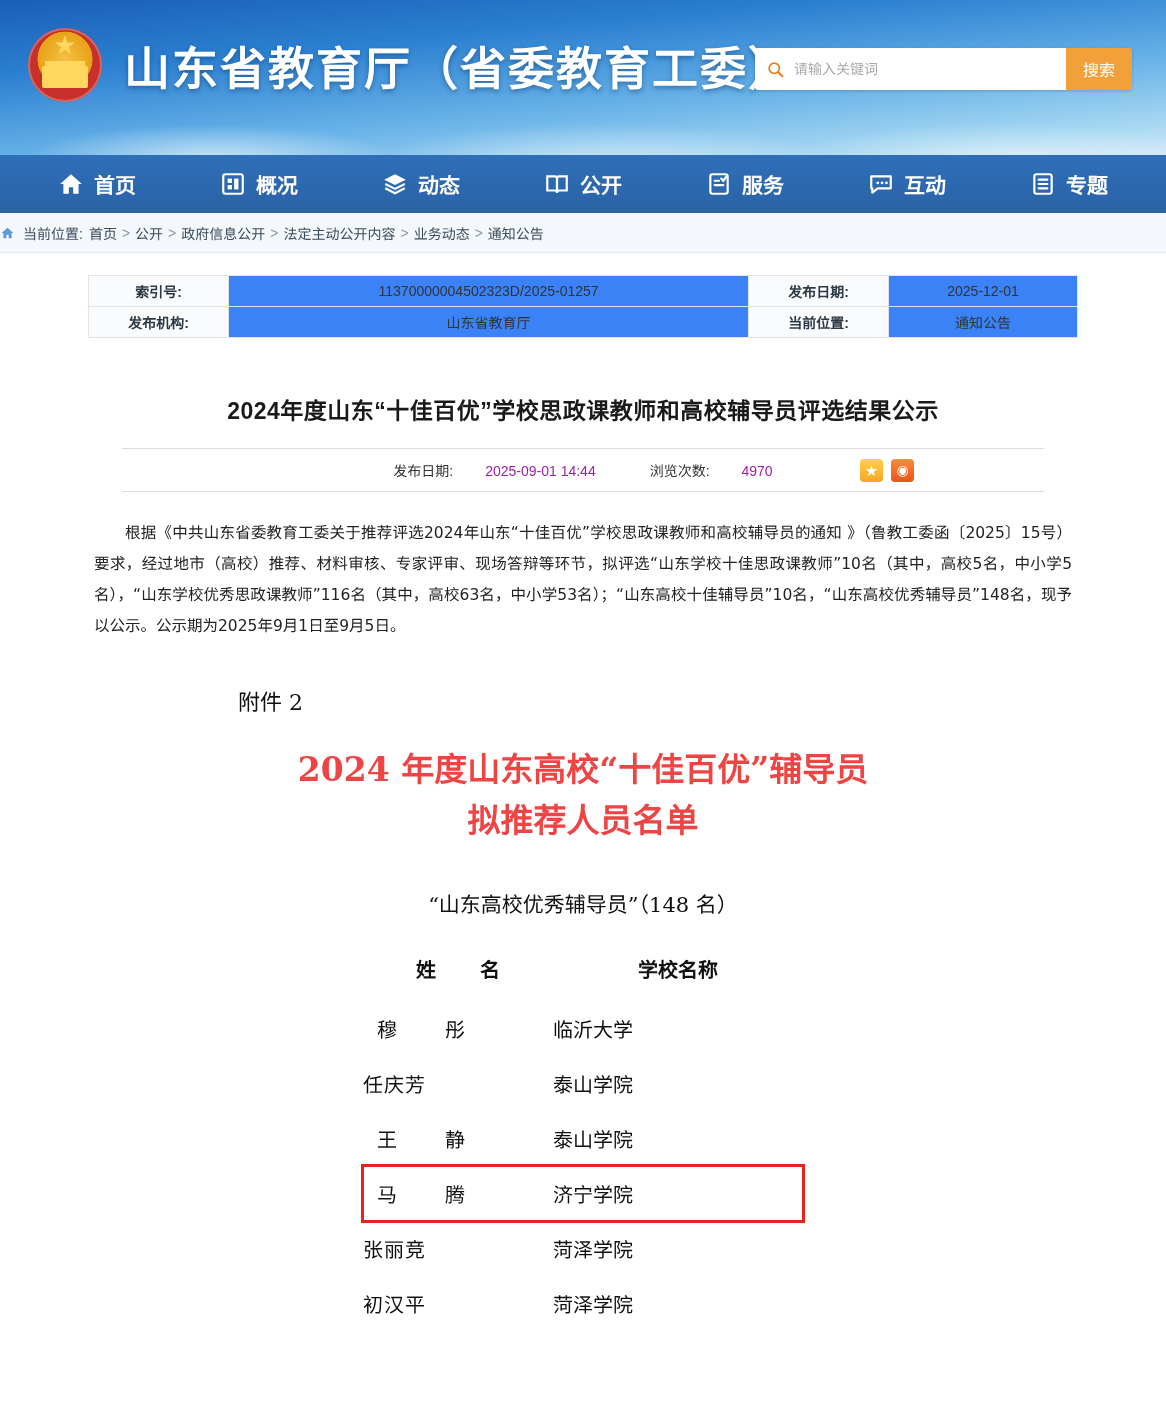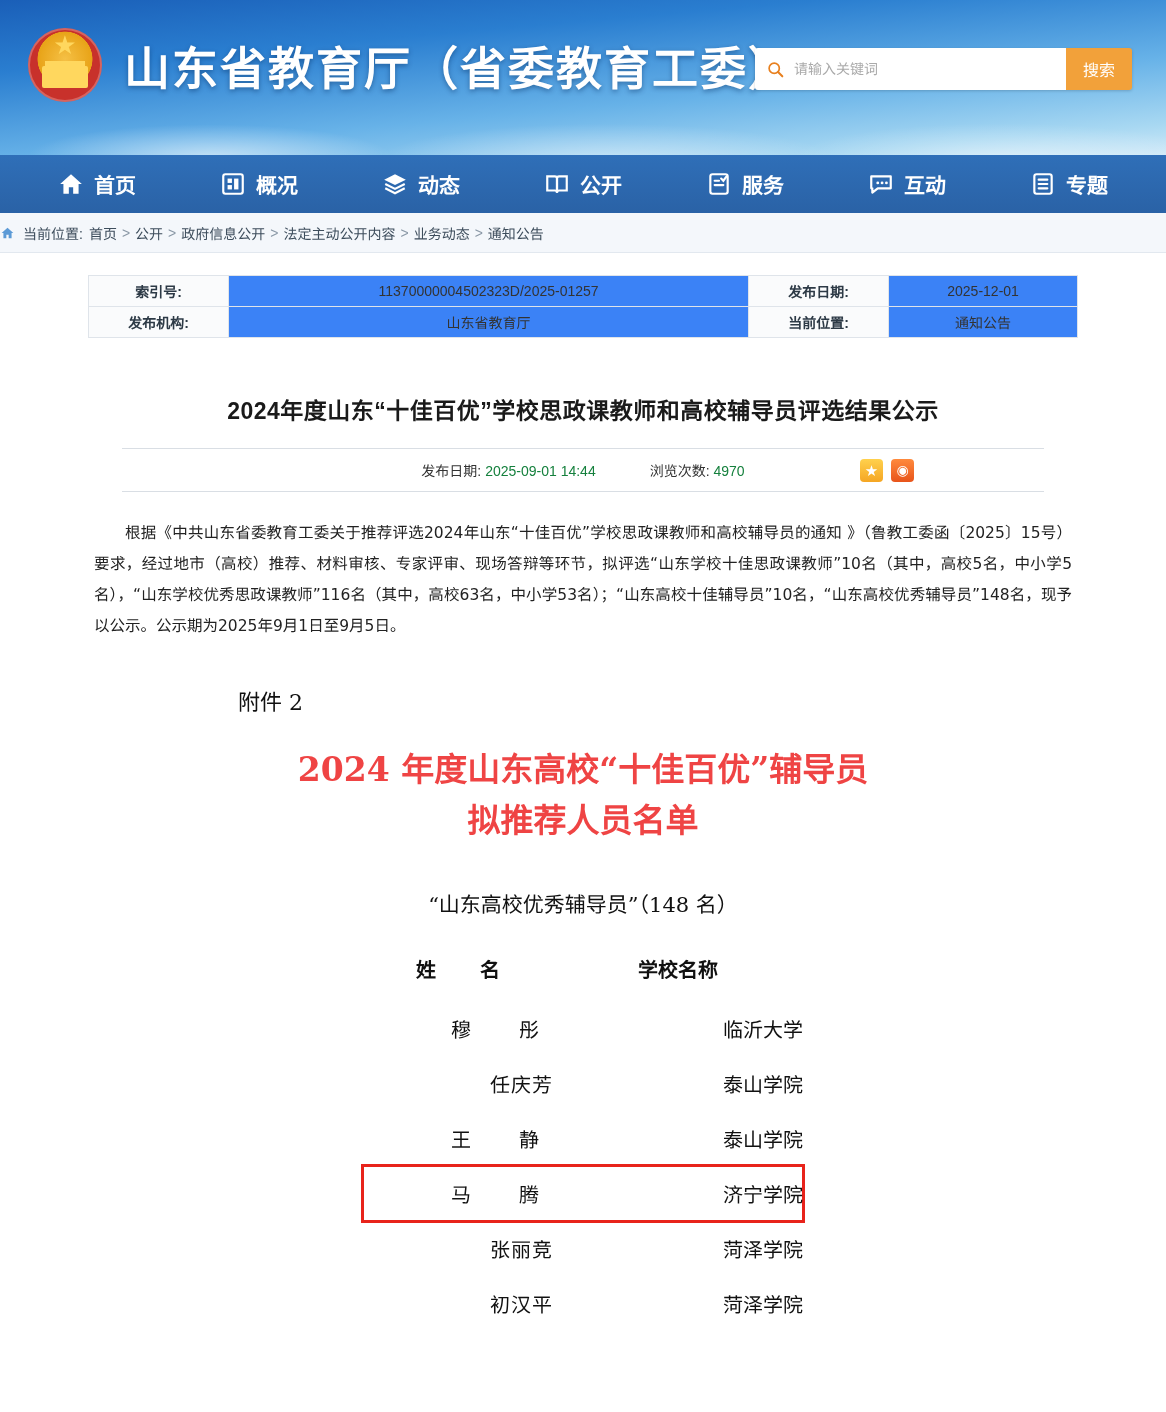--- a/index.html
+++ b/index.html
@@ -187,21 +187,21 @@
     display: flex;
     align-items: center;
     justify-content: center;
     gap: 54px;
     font-size: 14px;
     color: #444;
     position: relative;
   }
   .doc-subbar .pair { white-space: nowrap; }
   .doc-subbar .pair b { font-weight: normal; color: #333; }
-  .doc-subbar .pair .val { color: #15803d; }
+  .doc-subbar .pair .val { margin-left: 28px; color: #a21caf; }
   .share-icons {
     position: absolute;
     right: 130px;
     display: flex;
     gap: 8px;
     align-items: center;
   }
   .share-ico { width: 23px; height: 23px; border-radius: 4px; display:inline-block; }
   .share-ico.star { background: linear-gradient(180deg,#ffd14d,#f5a623); position: relative; }
   .share-ico.star::after {
@@ -256,21 +256,21 @@
   }
   .name-table th {
     font-weight: bold;
     padding: 6px 0 18px 0;
     text-align: center;
   }
   .name-table th.col-name { width: 190px; letter-spacing: 12px; text-indent: 12px; }
   .name-table th.col-school { width: 250px; }
   .name-table td {
     padding: 13px 0;
-    text-align: right;
+    text-align: left;
     height: 30px;
   }
   .name-table td.nm { letter-spacing: 1px; }
   .name-table td.nm.spaced { letter-spacing: 14px; text-indent: 14px; }
   .name-table tr.highlight td {
     position: relative;
   }
   .name-table tr.highlight {
     outline: 3px solid #e8231b;
     outline-offset: -1px;

